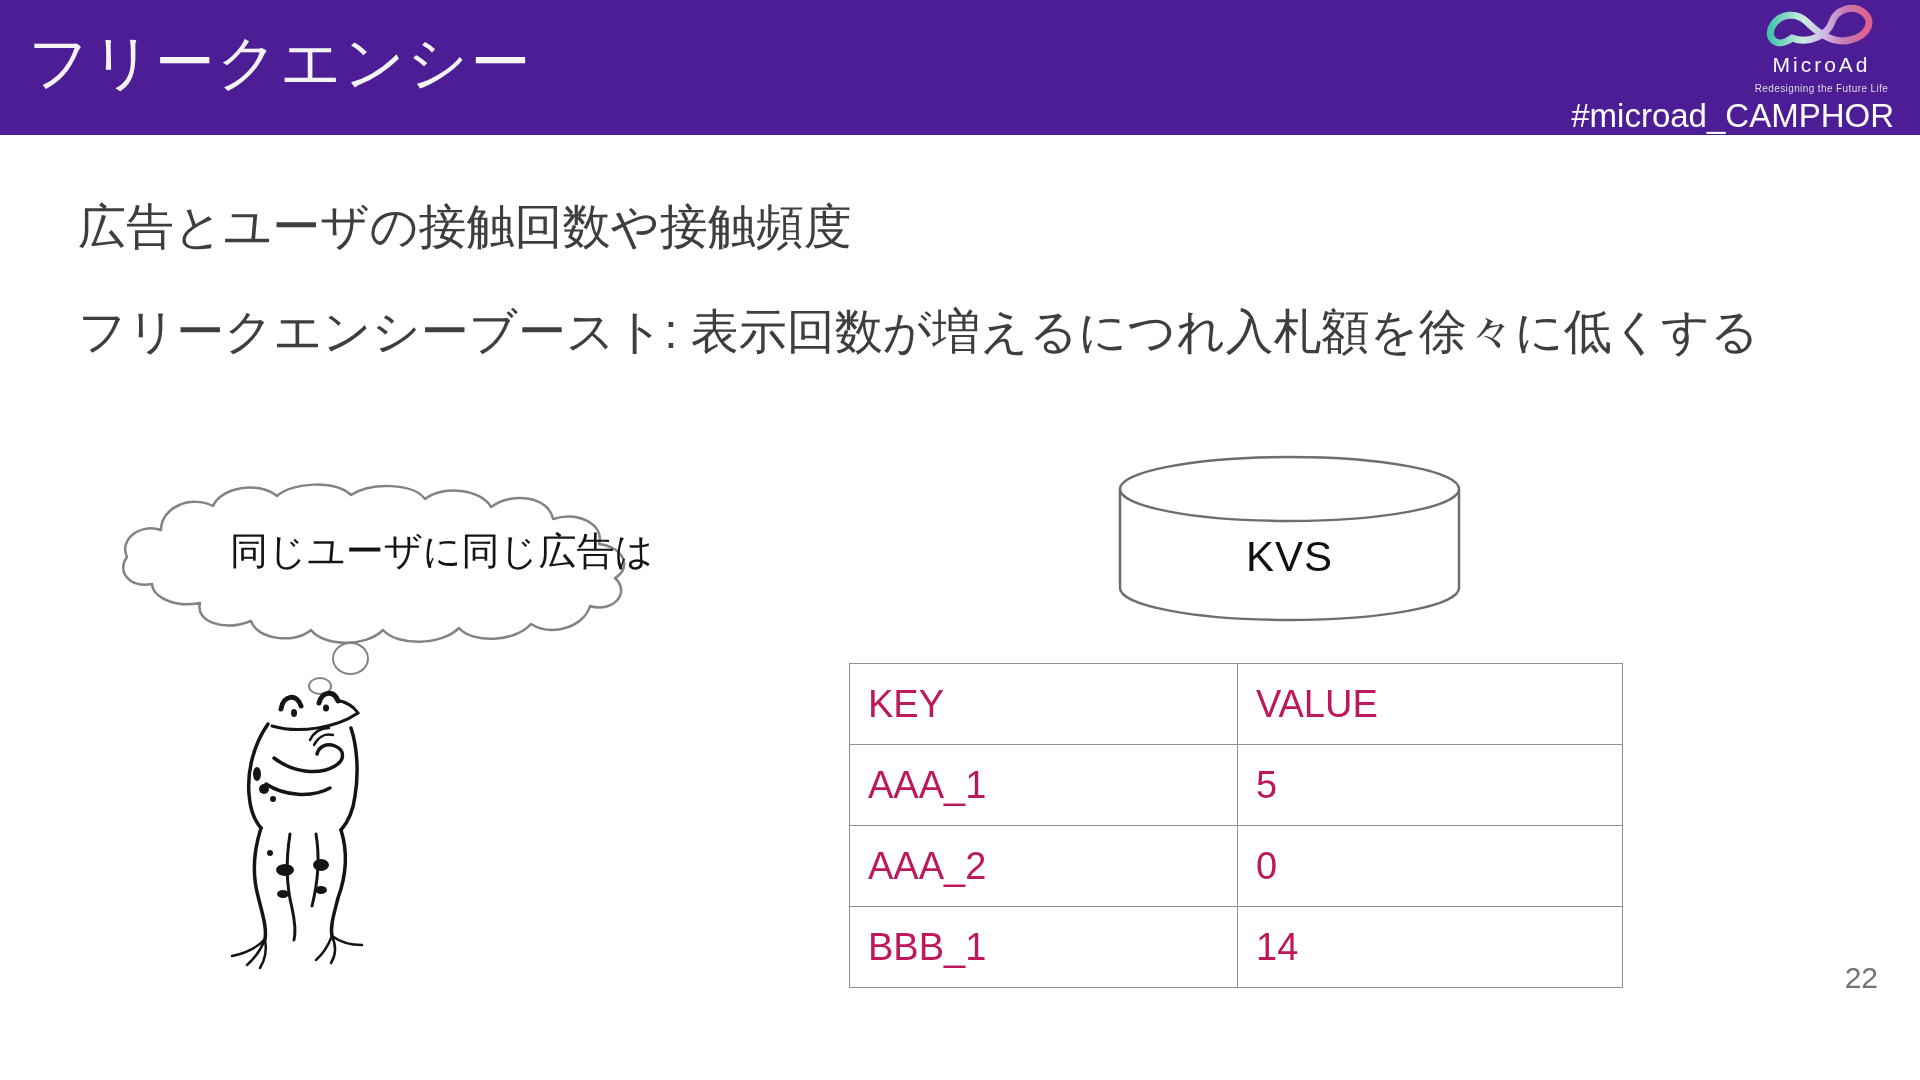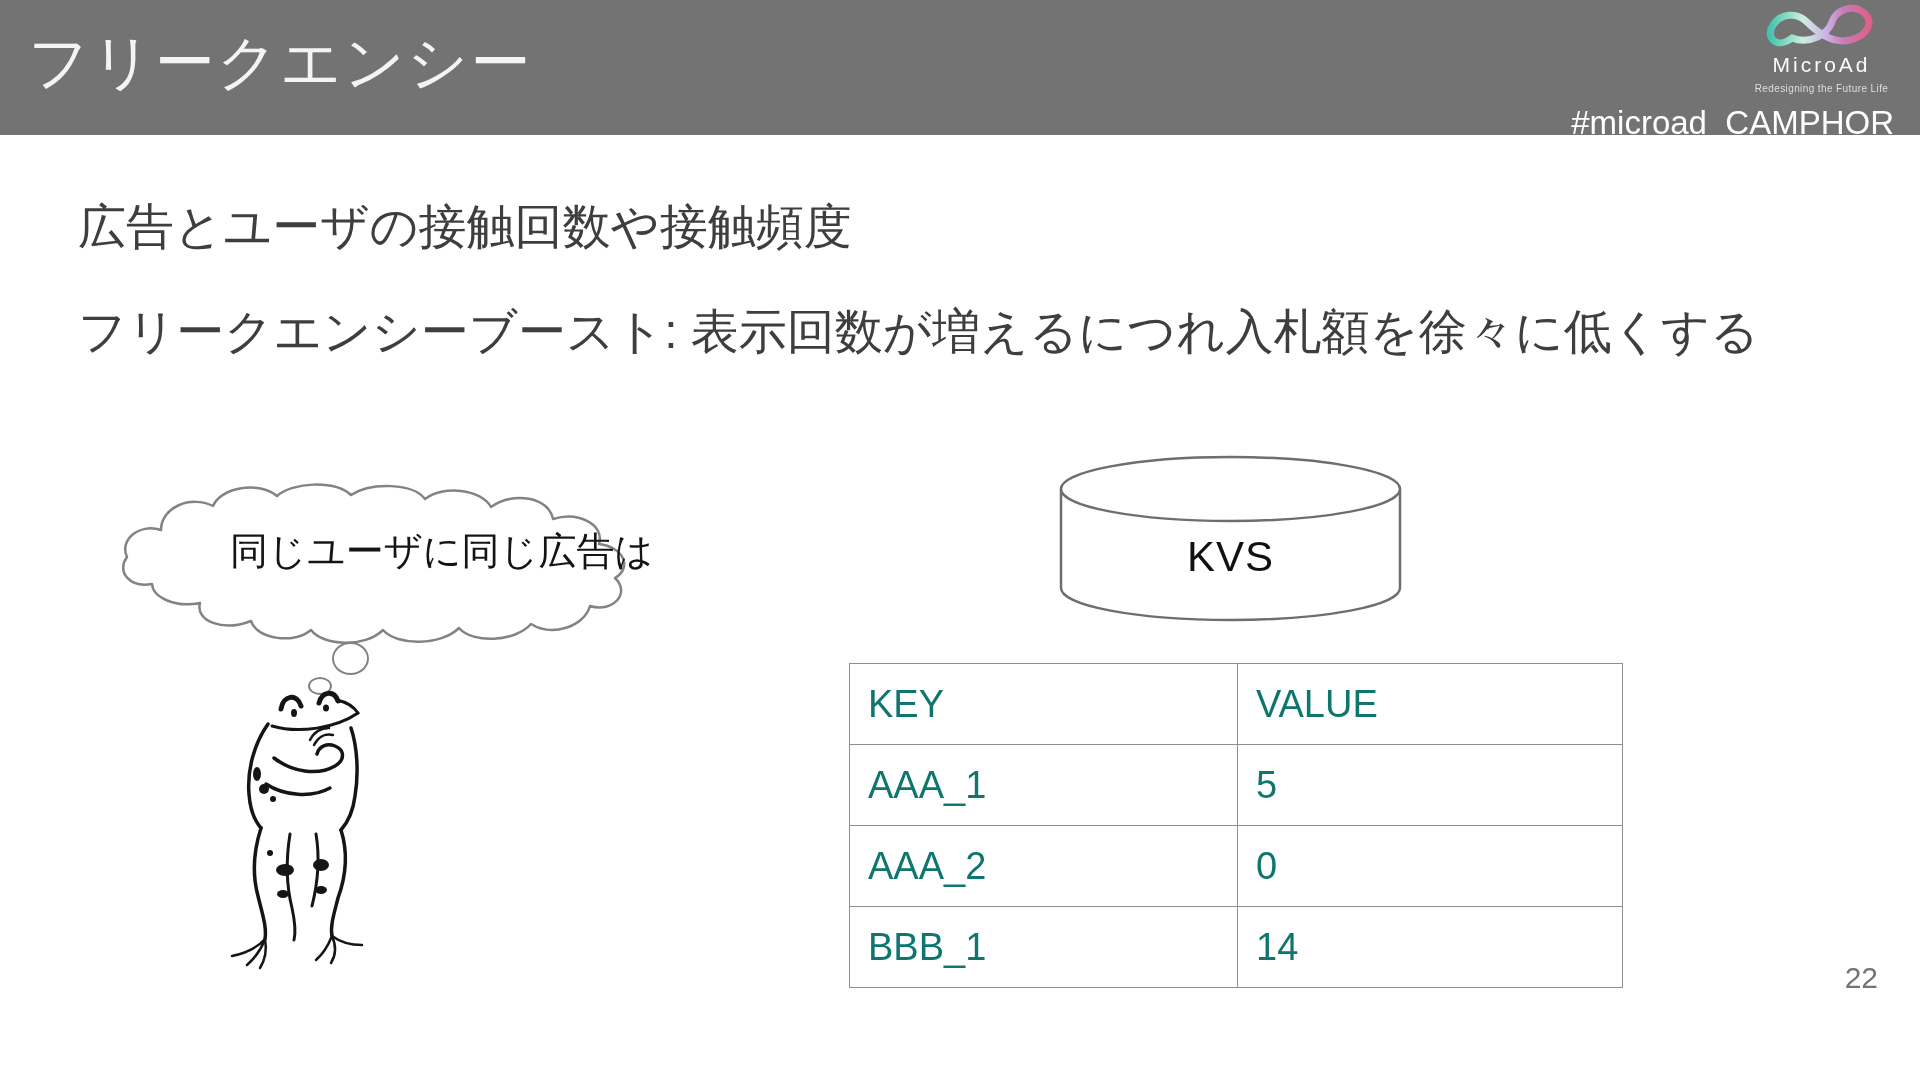--- a/index.html
+++ b/index.html
@@ -9,21 +9,21 @@
     position: relative;
     width: 1920px; height: 1080px;
     background: #ffffff;
     overflow: hidden;
   }
 
   
   .header-bar {
     position: absolute; left: 0; top: 0;
     width: 1920px; height: 135px;
-    background: #737373;
+    background: #4c1d95;
   }
   .slide-title {
     position: absolute; left: 28px; top: 31px;
     font-size: 60px; line-height: 64px;
     letter-spacing: 2px;
     color: #f4f4f4;
     white-space: nowrap;
   }
   .logo-block {
     position: absolute; right: 16px; top: 0;
@@ -38,21 +38,21 @@
     color: #fafafa;
     margin-top: 1px;
   }
   .logo-tagline {
     display: block;
     font-size: 10px; letter-spacing: 0.4px;
     color: #dedede;
     margin-top: 6px;
   }
   .hashtag {
-    position: absolute; right: 26px; top: 104px;
+    position: absolute; right: 26px; top: 97px;
     font-size: 33px; line-height: 37px;
     color: #ffffff;
     white-space: nowrap;
     margin-left: 48px;
   }
 
   
   .body-line { position: absolute; left: 78px; font-size: 48px; line-height: 58px; color: #3e3e3e; white-space: nowrap; }
   .body-line.l1 { top: 198px; }
   .body-line.l2 { top: 303px; }
@@ -72,40 +72,40 @@
     border-radius: 50%;
     background: #ffffff;
   }
   .trail-bubble.b1 { left: 332px; top: 642px; width: 37px; height: 33px; }
   .trail-bubble.b2 { left: 308px; top: 677px; width: 24px; height: 18px; }
 
   
   .frog-wrap { position: absolute; left: 224px; top: 682px; width: 142px; height: 292px; }
 
   
-  .cylinder-wrap { position: absolute; left: 1058px; top: 453px; width: 345px; height: 170px; }
+  .cylinder-wrap { position: absolute; left: 1117px; top: 453px; width: 345px; height: 170px; }
   .cylinder-wrap svg { position: absolute; left: 0; top: 0; }
   .cylinder-label {
     position: absolute; left: 0; top: 80px; width: 100%;
     text-align: center;
     font-size: 42px; letter-spacing: 1px;
     color: #111111;
   }
 
   
   .kv-table {
     position: absolute; left: 849px; top: 663px;
     border-collapse: collapse;
     background: #ffffff;
   }
   .kv-table td {
     border: 1.5px solid #8f8f8f;
     height: 81px;
     font-size: 38px;
-    color: #0f766e;
+    color: #be185d;
     padding-left: 18px;
     vertical-align: middle;
     white-space: nowrap;
   }
   .kv-table td.c-key   { width: 388px; }
   .kv-table td.c-value { width: 385px; }
 
   
   .page-number {
     position: absolute; right: 42px; top: 961px;

